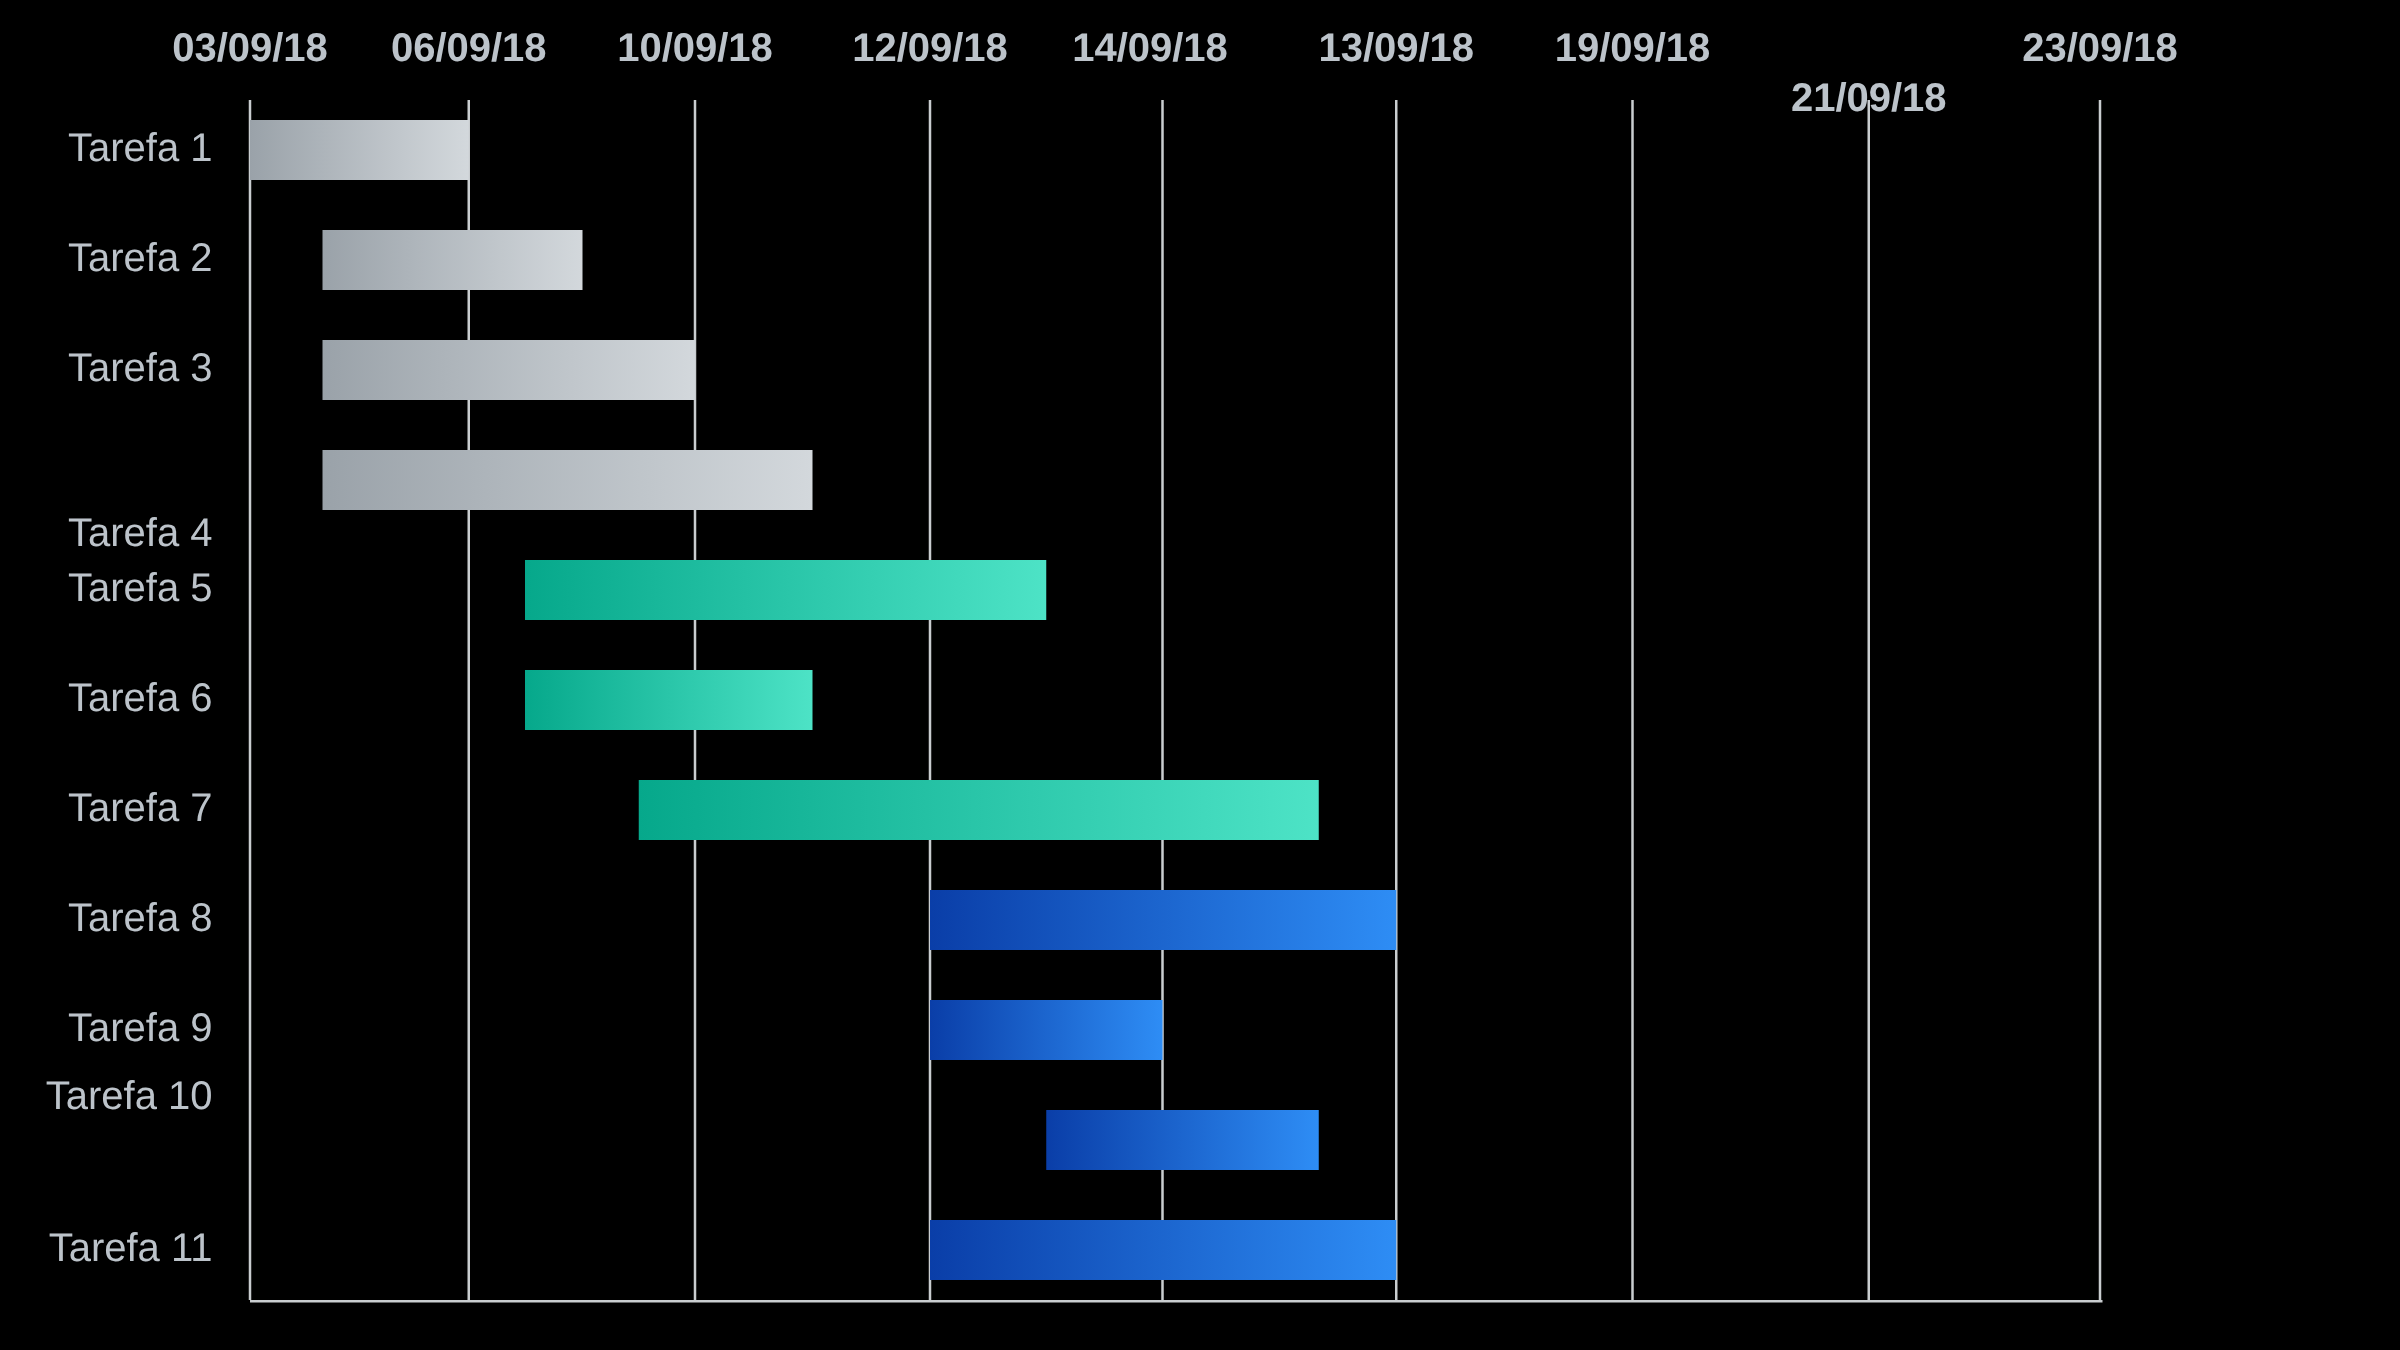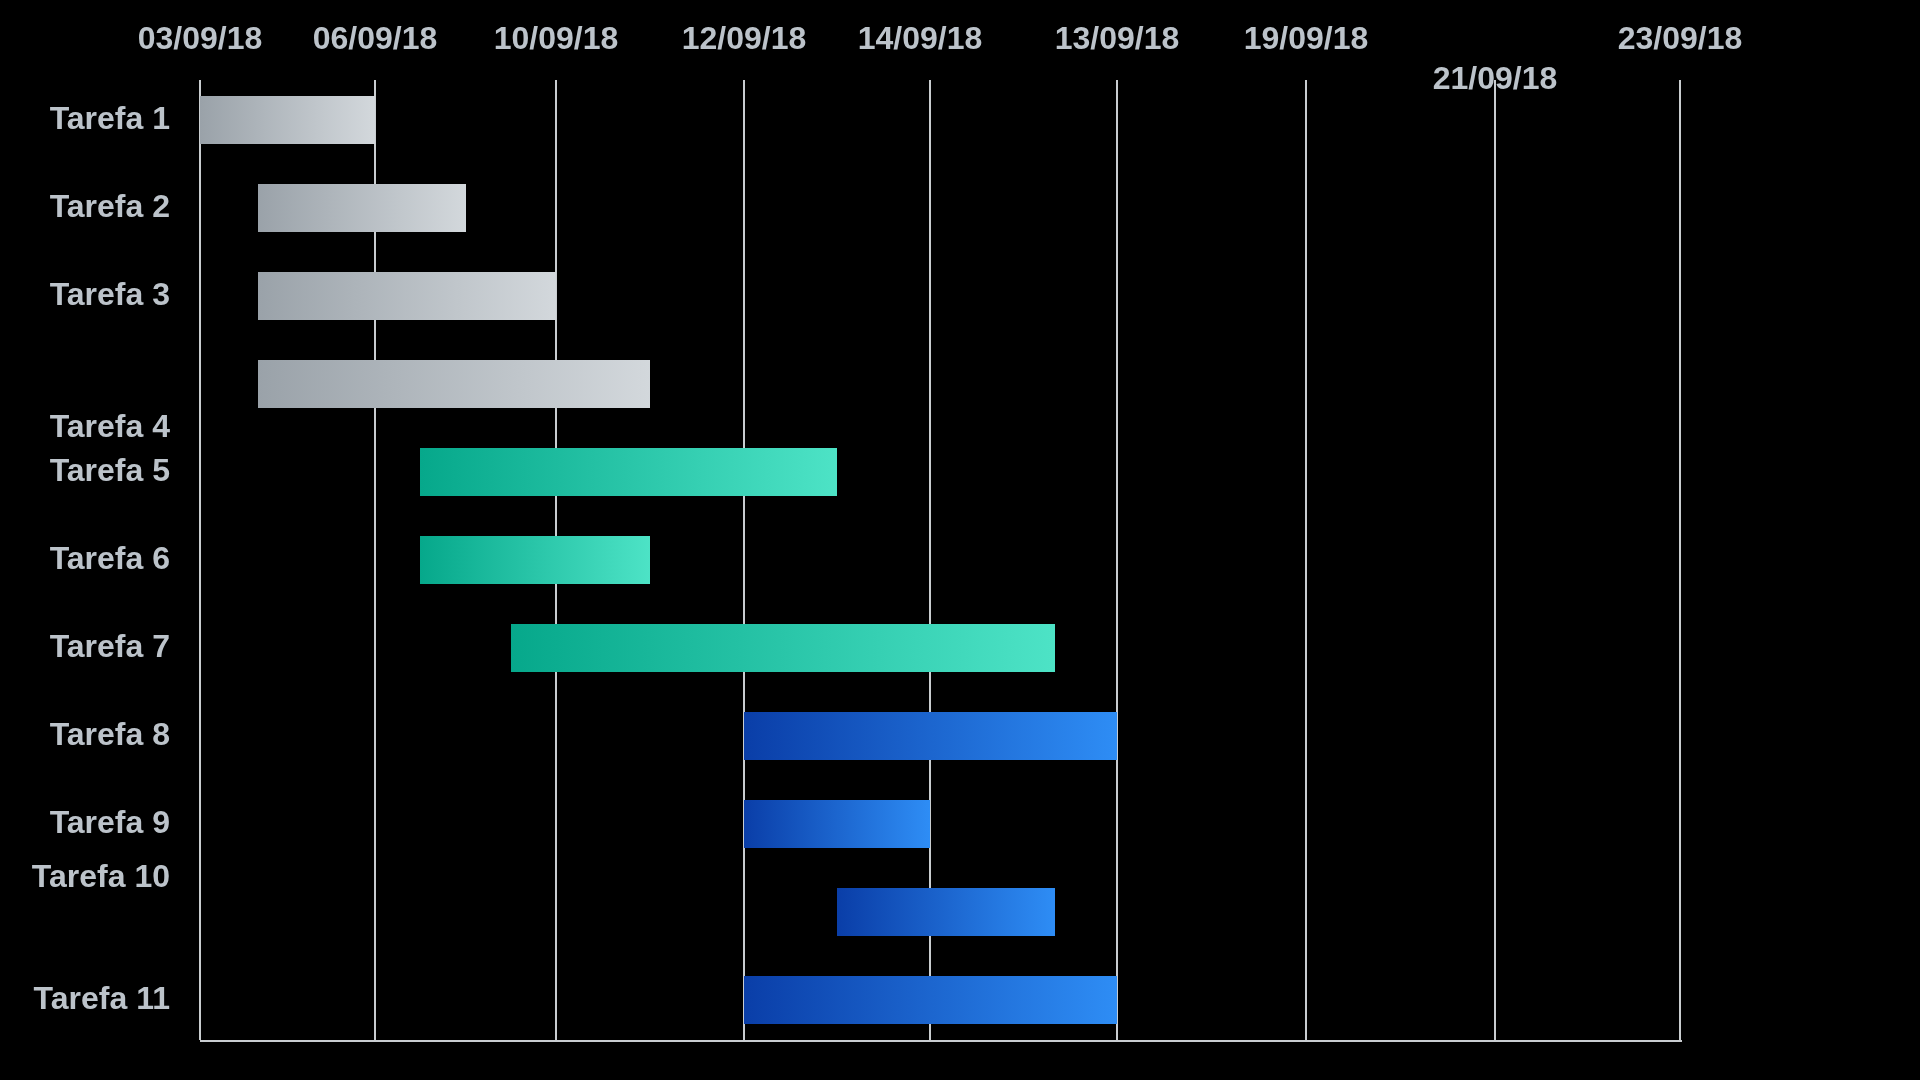--- a/index.html
+++ b/index.html
@@ -23,21 +23,21 @@
     font-size: 32px;
     font-weight: 600;
     color: #bcc3ca;
     text-align: center;
     transform: translateX(-50%);
     white-space: nowrap;
   }
   .task-label {
     position: absolute;
     font-size: 32px;
-    font-weight: 700;
+    font-weight: 400;
     color: #bcc3ca;
     text-align: right;
     white-space: nowrap;
   }
   .gridline {
     position: absolute;
     top: 0;
     width: 2px;
     background: #dfe3e7;
     opacity: 0.9;

